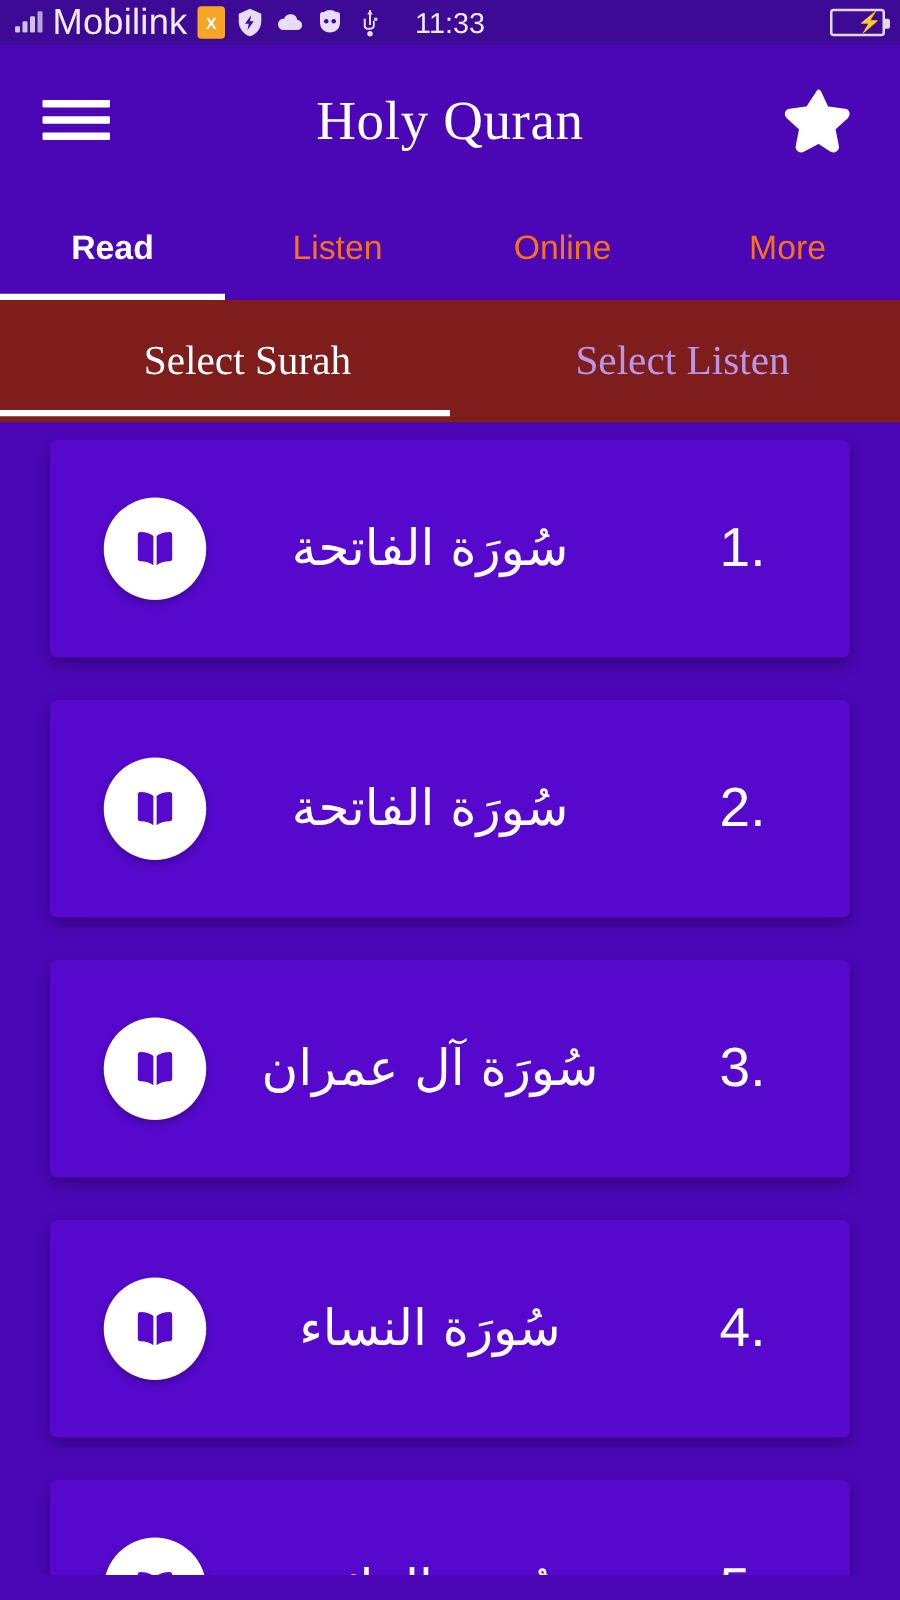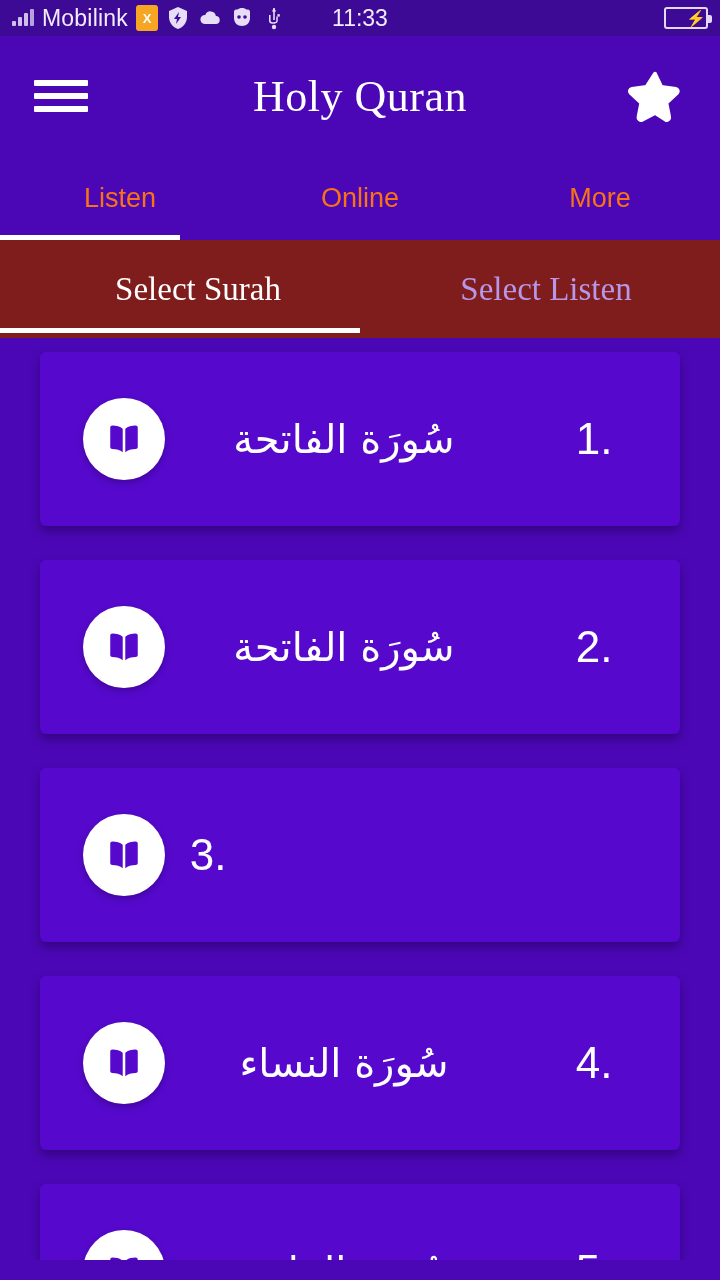--- a/index.html
+++ b/index.html
@@ -19,21 +19,21 @@
     padding:0 12px;
     color:#efe6fb;
   }
   .sb-left{ display:flex; align-items:center; gap:8px; }
   .signal{ display:flex; align-items:flex-end; gap:2px; height:16px; }
   .signal i{ display:block; width:4px; background:#cfc0e8; border-radius:1px; }
   .signal i:nth-child(1){ height:5px; }
   .signal i:nth-child(2){ height:9px; }
   .signal i:nth-child(3){ height:13px; }
   .signal i:nth-child(4){ height:17px; background:#b6a3dc; }
-  .carrier{ font-size:23px; letter-spacing:.2px; color:#f2ecfa; font-weight:400;text-align:center; }
+  .carrier{ font-size:29px; letter-spacing:.2px; color:#f2ecfa; font-weight:400;text-align:center; }
   .badge-orange{
     width:22px; height:26px; background:#f6a623; border-radius:3px;
     display:flex; align-items:center; justify-content:center;
     color:#ffffff; font-size:13px; font-weight:700; line-height:1;
   }
   .ic{ width:24px; height:24px; display:block; }
   .sb-time{
     position:absolute; left:0; right:0; text-align:center;
     font-size:23px; color:#f2ecfa; pointer-events:none;
   }
@@ -185,20 +185,21 @@
   </div>
   <div class="apptitle">Holy Quran</div>
   <div class="star-btn">
     <svg width="56" height="56" viewBox="0 0 24 24">
       <path d="M12 2.4l2.7 5.7 6.2.8c.9.1 1.2 1.2.6 1.8l-4.6 4.2 1.2 6.1c.2.9-.8 1.6-1.6 1.2L12 19.3l-5.5 2.9c-.8.4-1.8-.3-1.6-1.2l1.2-6.1-4.6-4.2c-.6-.6-.3-1.7.6-1.8l6.2-.8L12 2.4z" fill="#ffffff" stroke="#ffffff" stroke-width="1.6" stroke-linejoin="round"></path>
     </svg>
   </div>
 </div>
 
 <div class="tabs">
+  <div class="tab active">Read</div>
   <div class="tab">Listen</div>
   <div class="tab">Online</div>
   <div class="tab">More</div>
   <div class="tabs-underline"></div>
 </div>
 
 <div class="subtabs">
   <div class="subtab active">Select Surah</div>
   <div class="subtab">Select Listen</div>
   <div class="subtabs-underline"></div>
@@ -228,20 +229,21 @@
     <span class="surah-num">.2</span>
   </div>
 
   <div class="surah-card">
     <span class="book-circle">
       <svg width="44" height="44" viewBox="0 0 24 24">
         <path d="M11.3 6.4C9.9 5.3 7.9 4.7 5.6 4.7c-.6 0-1.1.5-1.1 1.1v10.6c0 .6.5 1.1 1.1 1.1 2.3 0 4.3.6 5.7 1.7V6.4z" fill="#5609cc"></path>
         <path d="M12.7 6.4c1.4-1.1 3.4-1.7 5.7-1.7.6 0 1.1.5 1.1 1.1v10.6c0 .6-.5 1.1-1.1 1.1-2.3 0-4.3.6-5.7 1.7V6.4z" fill="#5609cc"></path>
       </svg>
     </span>
+    <span class="surah-name">سُورَة آل عمران</span>
     <span class="surah-num">.3</span>
   </div>
 
   <div class="surah-card">
     <span class="book-circle">
       <svg width="44" height="44" viewBox="0 0 24 24">
         <path d="M11.3 6.4C9.9 5.3 7.9 4.7 5.6 4.7c-.6 0-1.1.5-1.1 1.1v10.6c0 .6.5 1.1 1.1 1.1 2.3 0 4.3.6 5.7 1.7V6.4z" fill="#5609cc"></path>
         <path d="M12.7 6.4c1.4-1.1 3.4-1.7 5.7-1.7.6 0 1.1.5 1.1 1.1v10.6c0 .6-.5 1.1-1.1 1.1-2.3 0-4.3.6-5.7 1.7V6.4z" fill="#5609cc"></path>
       </svg>
     </span>

